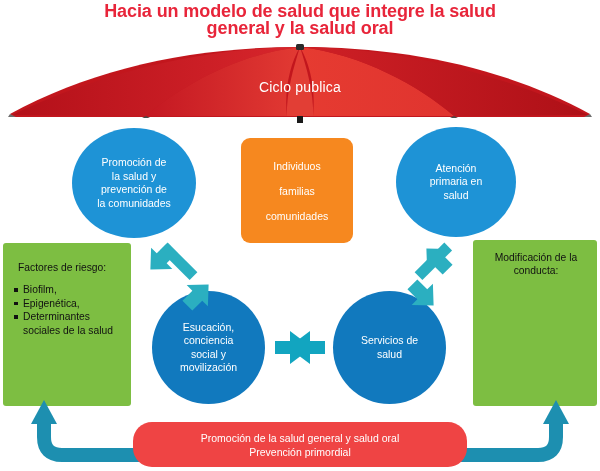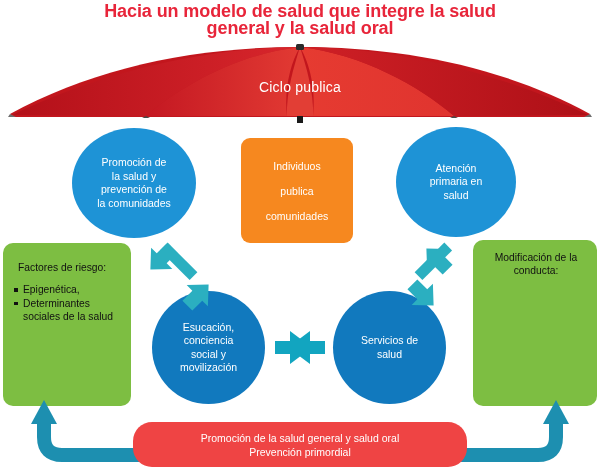--- a/index.html
+++ b/index.html
@@ -103,21 +103,21 @@
     justify-content: center;
     color: #ffffff;
     font-size: 10.5px;
   }
   #box-poblacion .line { padding: 6.5px 0; }
 
   
   .green-box {
     position: absolute;
     background: #7dbe42;
-    border-radius: 10px;
+    border-radius: 3px;
     color: #111111;
     font-size: 10.3px;
     line-height: 13.4px;
     box-sizing: border-box;
   }
   #box-riesgo {
     left: 3px;   top: 243px;
     width: 128px; height: 163px;
     padding: 18px 9px 0 11px;
   }
@@ -278,27 +278,28 @@
 
   <div class="circle circle-bottom" id="c-servicios">
     <div class="node-text">
       <div>Servicios de</div>
       <div>salud</div>
     </div>
   </div>
 
   <div id="box-poblacion">
     <div class="line">Individuos</div>
-    <div class="line">publica</div>
+    <div class="line">familias</div>
     <div class="line">comunidades</div>
   </div>
 
   <div class="green-box" id="box-riesgo">
     <div class="green-heading">Factores de riesgo:</div>
     <ul class="bullet-list">
+      <li>Biofilm,</li>
       <li>Epigenética,</li>
       <li>Determinantes sociales de la salud</li>
     </ul>
   </div>
 
   <div class="green-box" id="box-conducta">
     <div class="green-heading">
       <div>Modificación de la</div>
       <div>conducta:</div>
     </div>

